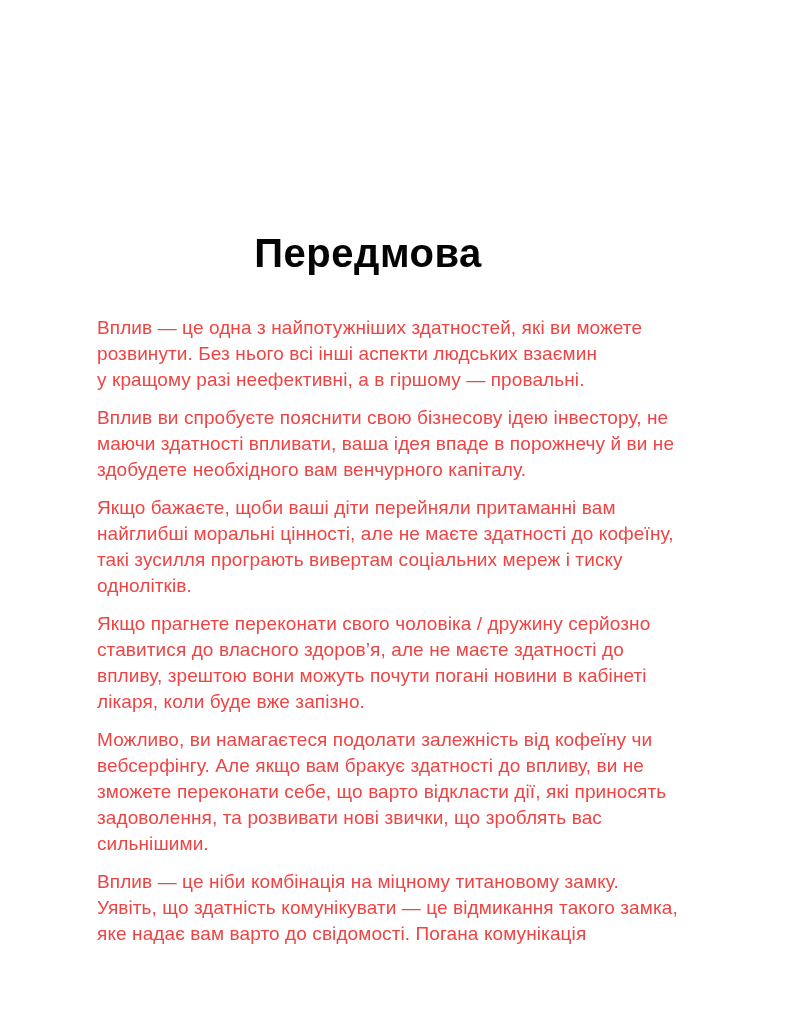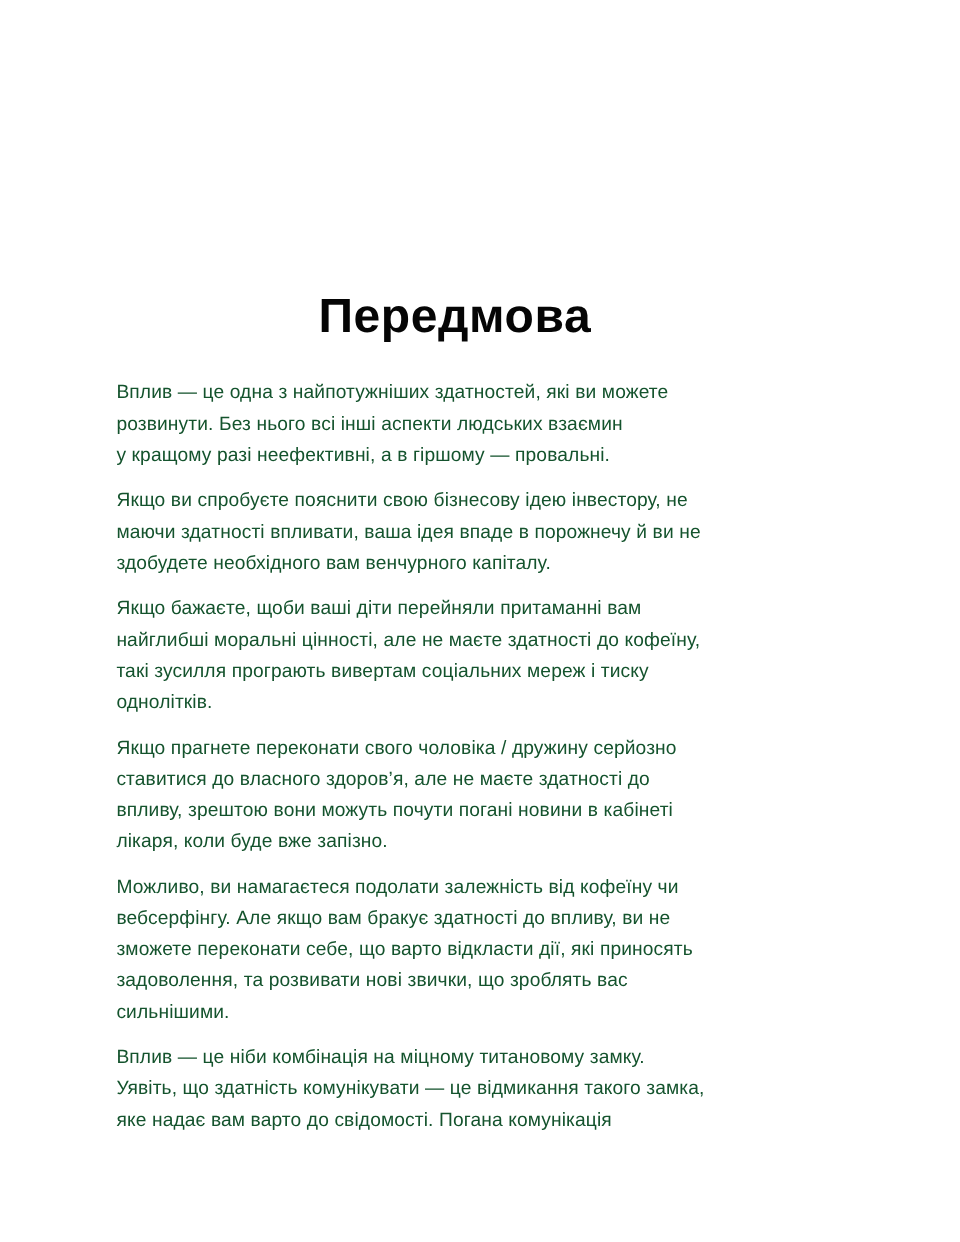--- a/index.html
+++ b/index.html
@@ -20,48 +20,48 @@
     position: absolute;
     top: 229px;
     left: 0;
     width: 736px;
     text-align: center;
     font-size: 40px;
     line-height: 48px;
     font-weight: 700;
     letter-spacing: 0.5px;
     color: #050505;
-    margin: 11px;
+    margin: 0;
   }
   .body-text {
     position: absolute;
     top: 315px;
     left: 97px;
     width: 660px;
   }
   .body-text p {
     margin: 0 0 12px 0;
-    font-size: 16px;
+    font-size: 19px;
     line-height: 26px;
-    color: #14532d;
+    color: #ef4444;
     white-space: pre-line; 
     letter-spacing: 0.1px;
   }
 </style>
 </head>
 <body>
 
 <div class="page">
   <h1 class="chapter-title">Передмова</h1>
 
   <div class="body-text">
     <p>Вплив — це одна з найпотужніших здатностей, які ви можете
 розвинути. Без нього всі інші аспекти людських взаємин
 у кращому разі неефективні, а в гіршому — провальні.</p>
-    <p>Якщо ви спробуєте пояснити свою бізнесову ідею інвестору, не
+    <p>Вплив ви спробуєте пояснити свою бізнесову ідею інвестору, не
 маючи здатності впливати, ваша ідея впаде в порожнечу й ви не
 здобудете необхідного вам венчурного капіталу.</p>
     <p>Якщо бажаєте, щоби ваші діти перейняли притаманні вам
 найглибші моральні цінності, але не маєте здатності до кофеїну,
 такі зусилля програють вивертам соціальних мереж і тиску
 однолітків.</p>
     <p>Якщо прагнете переконати свого чоловіка / дружину серйозно
 ставитися до власного здоров’я, але не маєте здатності до
 впливу, зрештою вони можуть почути погані новини в кабінеті
 лікаря, коли буде вже запізно.</p>

